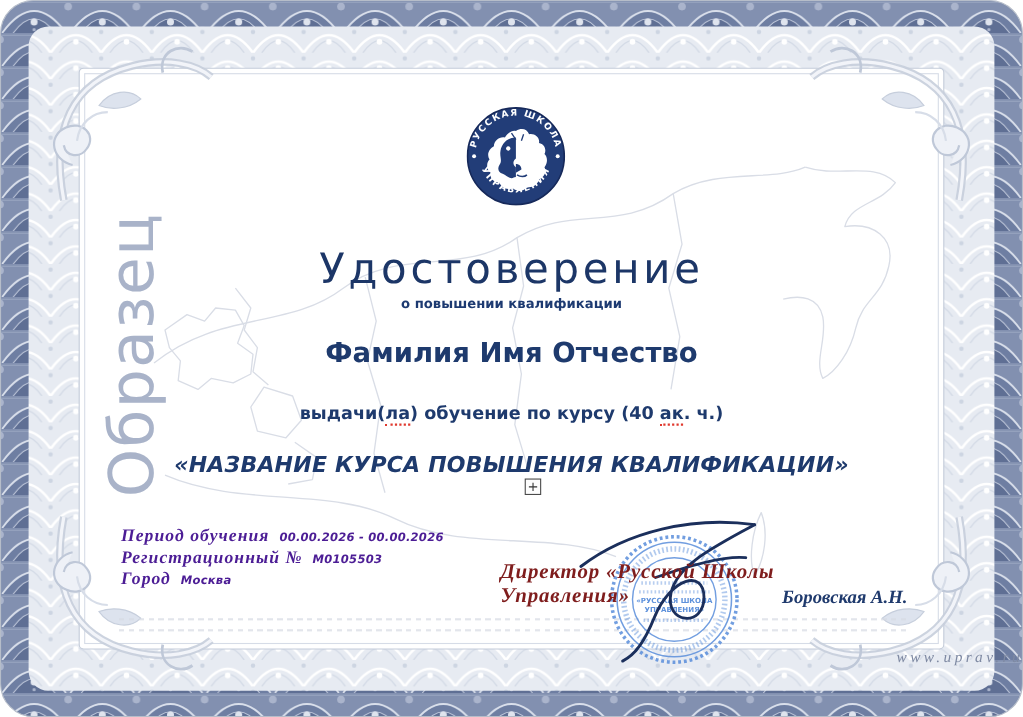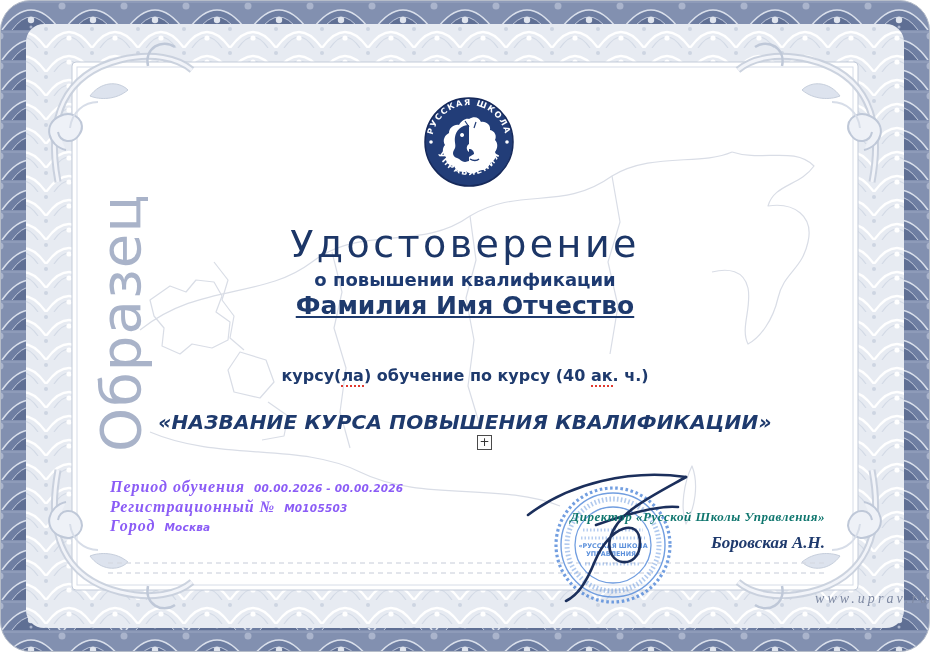--- a/index.html
+++ b/index.html
@@ -2,33 +2,33 @@
 <html><head>
 <meta charset="utf-8">
 <style>
   html,body{margin:0;padding:0;background:#fff;}
   .stage{position:relative;width:930px;height:652px;overflow:hidden;background:#fff;
          font-family:"DejaVu Sans",sans-serif;}
   .layer{position:absolute;left:0;top:0;}
   
   .ctr{position:absolute;left:72px;right:72px;text-align:center;color:#1e3a6d;}
   .title{top:222px;font-size:38px;letter-spacing:.09em;color:#1c3667;}
-  .subtitle{top:269px;font-size:18px;font-weight:bold;color:#1d3a71;}
-  .name{top:291px;font-size:25px;font-weight:bold;text-decoration:underline;}
+  .subtitle{top:269px;font-size:12px;font-weight:bold;color:#1d3a71;}
+  .name{top:306px;font-size:25px;font-weight:bold;}
   .intro{top:366px;font-size:16px;font-weight:bold;}
   .course{top:410px;font-size:20px;font-weight:bold;letter-spacing:.01em;font-style:italic;}
   .sp{border-bottom:2px dotted #e0392e;text-align:right;}
   .plus-handle{position:absolute;left:477px;top:435px;width:13px;height:13px;border:1px solid #4a4a4a;
     background:#fdfdfd;font-size:12px;line-height:12px;text-align:center;color:#333;cursor:pointer;}
-  .details{position:absolute;left:110px;top:477px;color:#8b5cf6;}
+  .details{position:absolute;left:110px;top:477px;color:#4c1d95;}
   .drow{height:19.5px;white-space:nowrap;}
   .dlabel{font-family:"Liberation Serif",serif;font-style:italic;font-weight:bold;font-size:16px;letter-spacing:.06em;}
   .dvalue{font-style:italic;font-weight:bold;font-size:10.5px;margin-left:9px;letter-spacing:.02em;}
-  .director{position:absolute;left:455px;top:509px;width:370px;text-align:right;color:#0f766e;
-    font-family:"Liberation Serif",serif;font-style:italic;font-weight:bold;font-size:13px;letter-spacing:.04em;}
+  .director{position:absolute;left:455px;top:509px;width:370px;color:#7f1d1d;
+    font-family:"Liberation Serif",serif;font-style:italic;font-weight:bold;font-size:19px;letter-spacing:.04em;}
   .director-name{position:absolute;left:610px;top:533px;width:215px;text-align:right;color:#1f3a6d;
     font-family:"Liberation Serif",serif;font-style:italic;font-weight:bold;font-size:17px;}
   .website{position:absolute;left:0;right:0;top:591px;text-align:right;
     font-family:"Liberation Serif",serif;font-style:italic;font-size:14px;letter-spacing:.22em;color:#7e89a2;}
   .watermark{position:absolute;left:88px;top:452px;transform:rotate(-90deg);transform-origin:0 0;
     font-size:56px;letter-spacing:.02em;color:rgba(148,160,188,.8);white-space:nowrap;}
   .faintline{position:absolute;left:108px;width:716px;height:2px;opacity:.7;
     background:repeating-linear-gradient(90deg,#d6dae3 0 5px,transparent 5px 9px);}
   .fl1{top:562px;} .fl2{top:572px;}
 </style>
@@ -122,21 +122,21 @@
       <path d="M45 52 c3 0 5 2 5 5 l-5 3 z" fill="#223d78"></path>
       <path d="M46 62 c3 2 7 2 9 0" stroke="#223d78" stroke-width="1.4" fill="none"></path>
       <path d="M41 24 l4 6 M52 25 l-2 6" stroke="#223d78" stroke-width="1.2" fill="none"></path>
     </g>
   </svg>
 
   <div class="ctr title">Удостоверение</div>
   <div class="ctr subtitle">о повышении квалификации</div>
   <div class="ctr name">Фамилия Имя Отчество</div>
 
-  <div class="ctr intro"><span>курсу(</span><span class="sp">ла</span><span>) обучение по курсу (40 </span><span class="sp">ак</span><span>. ч.)</span></div>
+  <div class="ctr intro"><span>выдачи(</span><span class="sp">ла</span><span>) обучение по курсу (40 </span><span class="sp">ак</span><span>. ч.)</span></div>
 
   <div class="ctr course">«НАЗВАНИЕ КУРСА ПОВЫШЕНИЯ КВАЛИФИКАЦИИ»</div>
 
   <div class="plus-handle">+</div>
 
   <div class="details">
     <div class="drow">
       <span class="dlabel">Период обучения</span><span class="dvalue">00.00.2026 - 00.00.2026</span>
     </div>
     <div class="drow">

